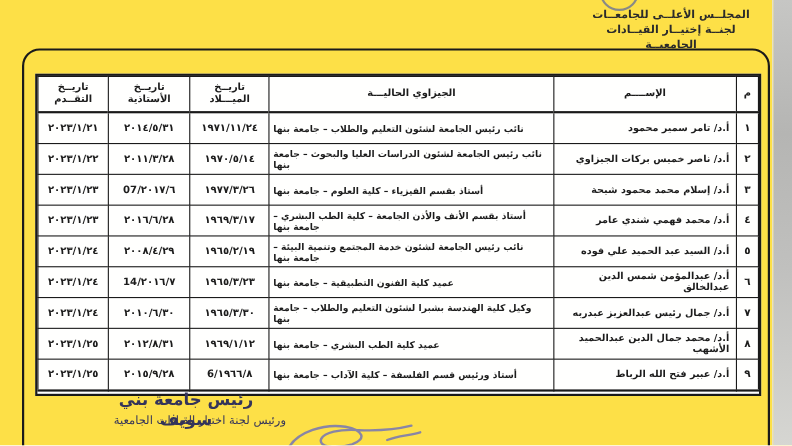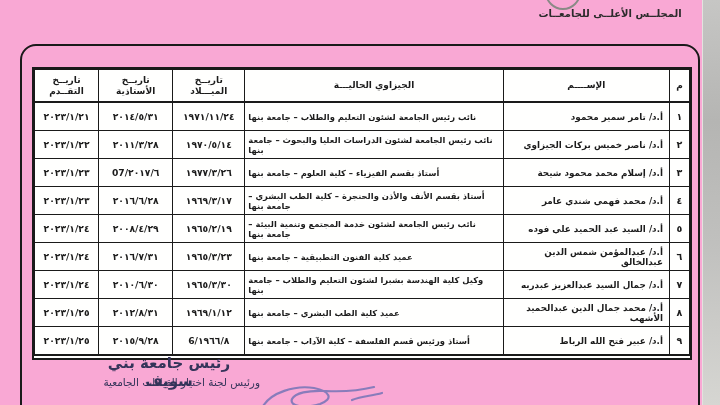--- a/index.html
+++ b/index.html
@@ -1,18 +1,18 @@
 <!DOCTYPE html>
 <html lang="ar" dir="rtl" style="--text: #1c1c1c; --border: #1a1a1a; --stamp-ink: #34345a; --signature-ink: #7474b6; --scan-edge: #b5b5b3;"><head>
 <meta charset="utf-8">
 <style>
   html,body{margin:0;padding:0;}
   .page{
     position:relative;width:720px;height:405px;overflow:hidden;
-    background:#f9a8d4;direction:rtl;
+    background:#fde047;direction:rtl;
     font-family:"DejaVu Sans",sans-serif;color:var(--text,#1c1c1c);
   }
   .scan-edge{
     position:absolute;right:0;top:0;width:17px;height:405px;
     background:linear-gradient(180deg,#c6c6c4 0%,var(--scan-edge,#b5b5b3) 30%,#c0c0be 60%,#d6d6d2 100%);
     border-left:1px solid #e3e3df;
   }
   .seal{
     position:absolute;top:-26px;left:545px;width:32px;height:32px;
     border:2px solid #8a8a86;border-radius:50%;background:transparent;
@@ -61,20 +61,21 @@
 <body>
 
 <div class="page">
 
   <div class="scan-edge"></div>
 
   <div class="seal"></div>
 
   <div class="org">
     <div>المجلــس الأعلــى للجامعــات</div>
+    <div>لجنــة إختيــار القيــادات الجامعيــة</div>
   </div>
 
   <div class="outer-box"></div>
 
 
   <div class="table-wrap">
     <table class="cand">
       <colgroup>
         <col class="serial">
           <col class="name">
@@ -114,44 +115,44 @@
           <td class="serial">٣</td>
           <td class="name">أ.د/ إسلام محمد محمود شيحة</td>
           <td class="pos">أستاذ بقسم الفيزياء – كلية العلوم – جامعة بنها</td>
           <td class="date">١٩٧٧/٣/٢٦</td>
           <td class="date">٢٠١٧/٦/07</td>
           <td class="date">٢٠٢٣/١/٢٣</td>
         </tr>
         <tr>
           <td class="serial">٤</td>
           <td class="name">أ.د/ محمد فهمي شندي عامر</td>
-          <td class="pos">أستاذ بقسم الأنف والأذن والحنجرة – كلية الطب البشري – جامعة بنها</td>
+          <td class="pos">أستاذ بقسم الأنف والأذن الجامعة – كلية الطب البشري – جامعة بنها</td>
           <td class="date">١٩٦٩/٣/١٧</td>
           <td class="date">٢٠١٦/٦/٢٨</td>
           <td class="date">٢٠٢٣/١/٢٣</td>
         </tr>
         <tr>
           <td class="serial">٥</td>
           <td class="name">أ.د/ السيد عبد الحميد علي فوده</td>
           <td class="pos">نائب رئيس الجامعة لشئون خدمة المجتمع وتنمية البيئة – جامعة بنها</td>
           <td class="date">١٩٦٥/٢/١٩</td>
           <td class="date">٢٠٠٨/٤/٢٩</td>
           <td class="date">٢٠٢٣/١/٢٤</td>
         </tr>
         <tr>
           <td class="serial">٦</td>
           <td class="name">أ.د/ عبدالمؤمن شمس الدين عبدالخالق</td>
           <td class="pos">عميد كلية الفنون التطبيقية – جامعة بنها</td>
           <td class="date">١٩٦٥/٣/٢٣</td>
-          <td class="date">٢٠١٦/٧/٣١</td>
+          <td class="date">٢٠١٦/٧/14</td>
           <td class="date">٢٠٢٣/١/٢٤</td>
         </tr>
         <tr>
           <td class="serial">٧</td>
-          <td class="name">أ.د/ جمال السيد عبدالعزيز عبدربه</td>
+          <td class="name">أ.د/ جمال رئيس عبدالعزيز عبدربه</td>
           <td class="pos">وكيل كلية الهندسة بشبرا لشئون التعليم والطلاب – جامعة بنها</td>
           <td class="date">١٩٦٥/٣/٣٠</td>
           <td class="date">٢٠١٠/٦/٣٠</td>
           <td class="date">٢٠٢٣/١/٢٤</td>
         </tr>
         <tr>
           <td class="serial">٨</td>
           <td class="name">أ.د/ محمد جمال الدين عبدالحميد الأشهب</td>
           <td class="pos">عميد كلية الطب البشري – جامعة بنها</td>
           <td class="date">١٩٦٩/١/١٢</td>

